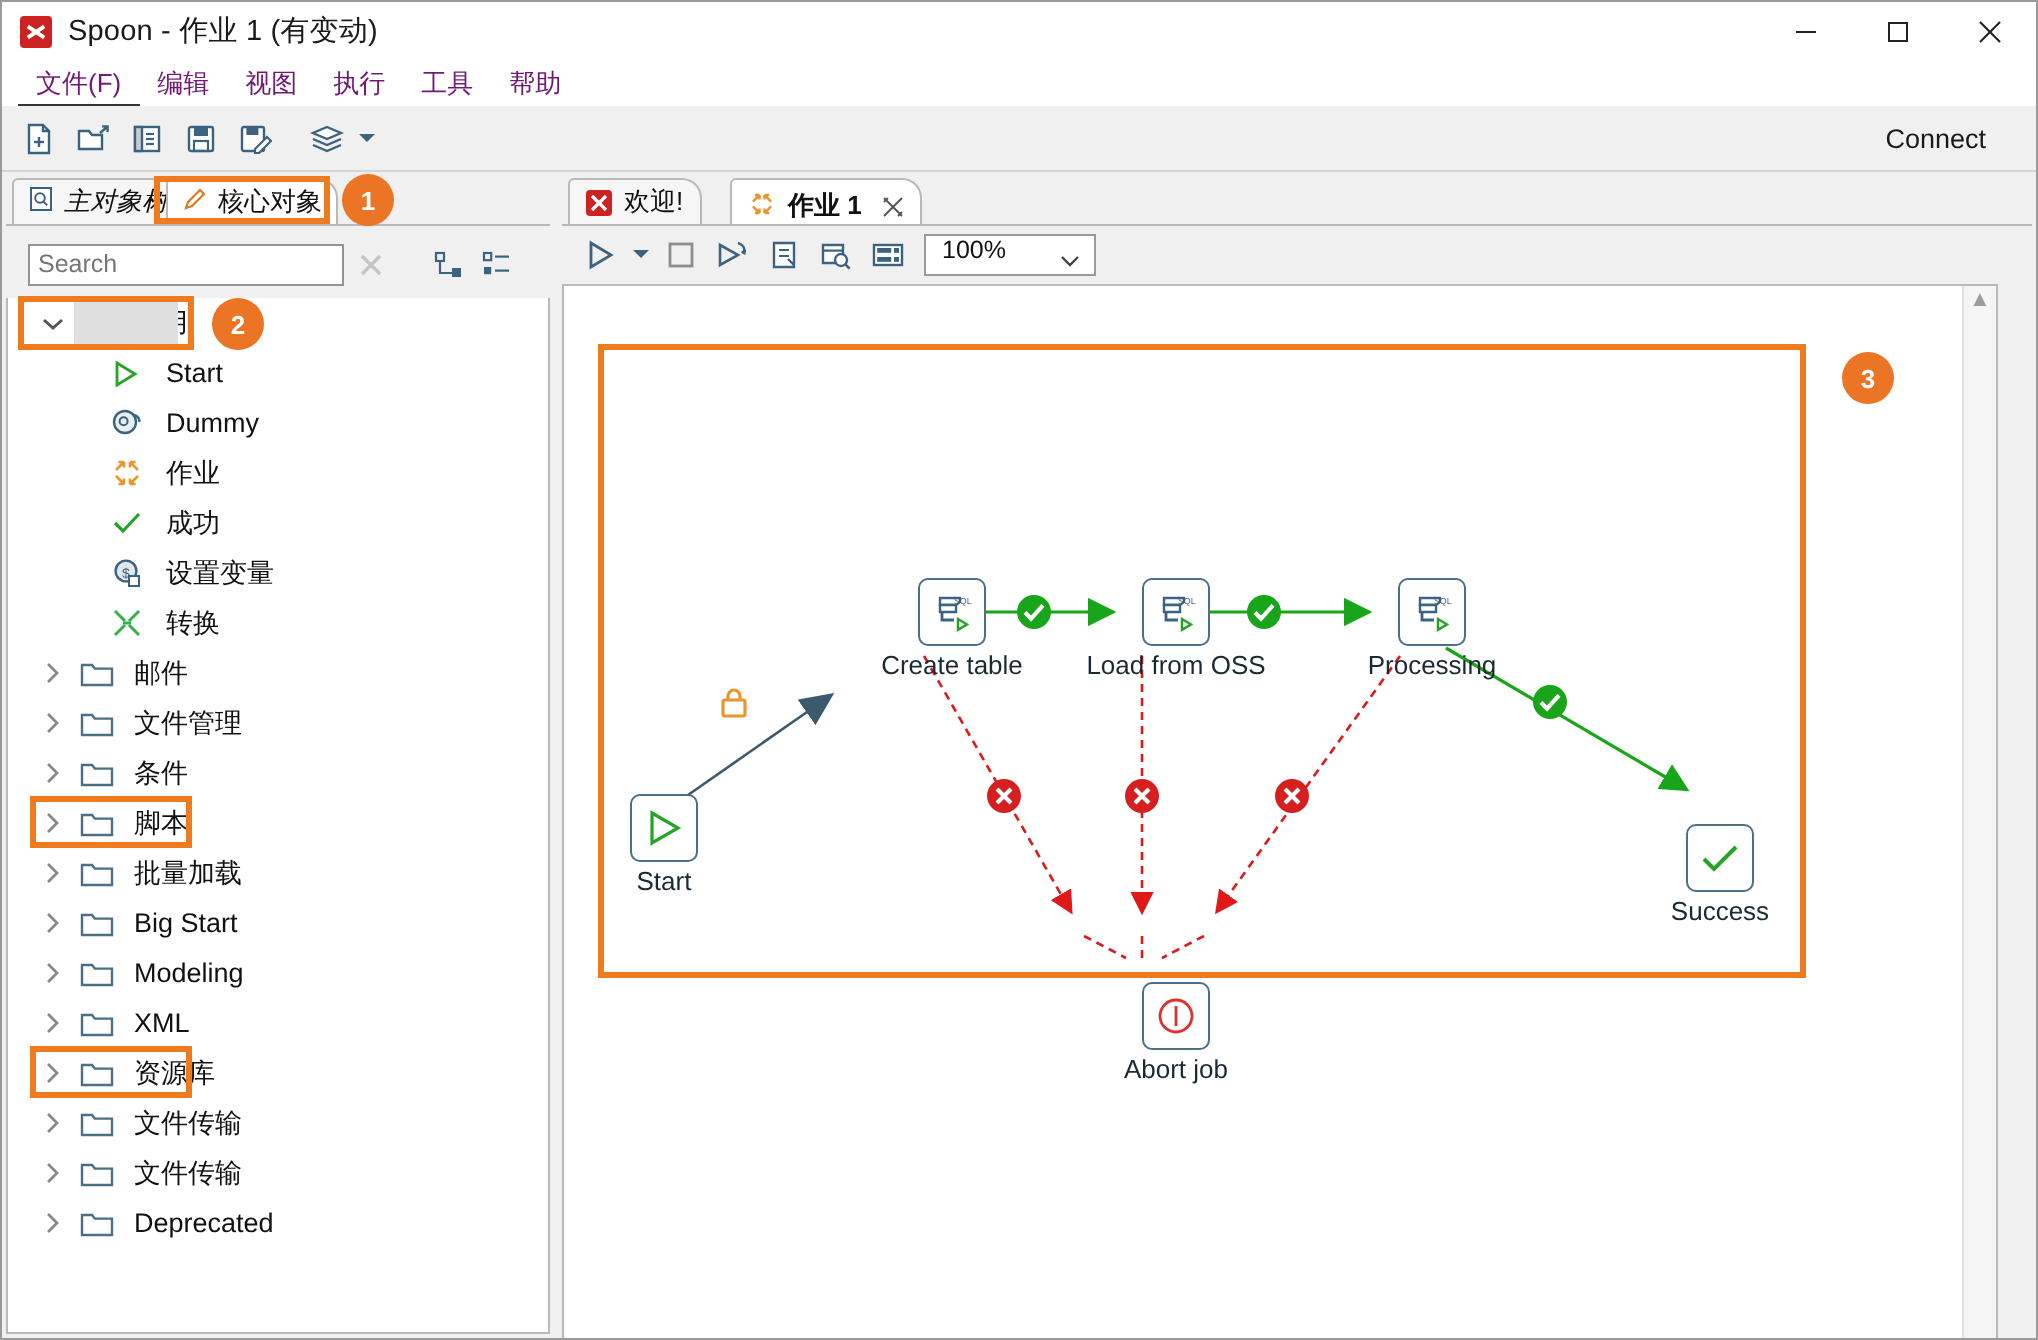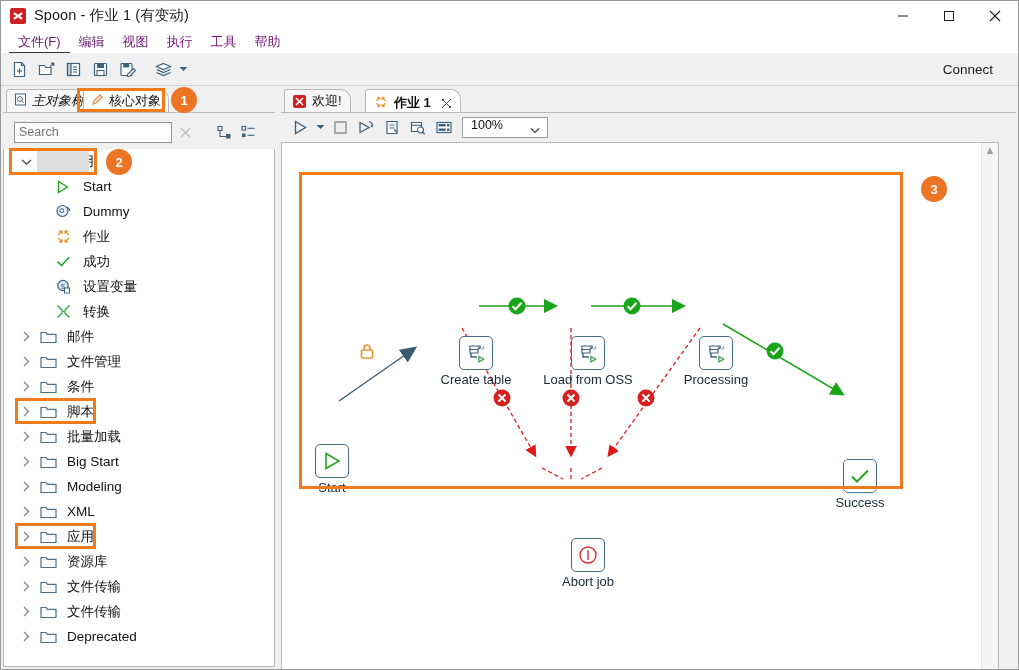--- a/index.html
+++ b/index.html
@@ -184,21 +184,21 @@
   
   .hl { position:absolute; border:3px solid #f07b1d; pointer-events:none; }
   .badge {
     position:absolute; border-radius:50%;
     background:#ec7425; color:#ffffff;
     display:flex; align-items:center; justify-content:center;
     font-size:13px; font-weight:bold;
   }
 
   
-  .node { position:absolute;margin-top:47px; }
+  .node { position:absolute; }
   .nodebox {
     width:34px; height:34px; border:1px solid #4a6f86; border-radius:5px;
     background:#fff; display:flex; align-items:center; justify-content:center;
   }
   .nodelabel {
     position:absolute; left:50%; transform:translateX(-50%);
     top:36px; font-size:13px; color:#1a2a33; white-space:nowrap;
   }
   .hopicon { position:absolute; }
 </style>
@@ -528,33 +528,20 @@
               </svg>
             </div>
           <div class="folder-ico">
               <svg width="17" height="14" viewBox="0 0 17 14">
                 <path d="M1 12.5V2.5h5l1.4 1.8H16v8.2z" fill="#fff" stroke="#4a6f86" stroke-width="1.2"></path>
               </svg>
             </div>
           <div class="tlabel">XML</div>
         </div>
 
-        <div class="trow">
-          <div class="twist">
-              <svg width="8" height="11" viewBox="0 0 8 11">
-                <path d="M2 1l4.5 4.5L2 10" fill="none" stroke="#888" stroke-width="1.4"></path>
-              </svg>
-            </div>
-          <div class="folder-ico">
-              <svg width="17" height="14" viewBox="0 0 17 14">
-                <path d="M1 12.5V2.5h5l1.4 1.8H16v8.2z" fill="#fff" stroke="#4a6f86" stroke-width="1.2"></path>
-              </svg>
-            </div>
-          <div class="tlabel">应用</div>
-        </div>
 
         <div class="trow">
           <div class="twist">
               <svg width="8" height="11" viewBox="0 0 8 11">
                 <path d="M2 1l4.5 4.5L2 10" fill="none" stroke="#888" stroke-width="1.4"></path>
               </svg>
             </div>
           <div class="folder-ico">
               <svg width="17" height="14" viewBox="0 0 17 14">
                 <path d="M1 12.5V2.5h5l1.4 1.8H16v8.2z" fill="#fff" stroke="#4a6f86" stroke-width="1.2"></path>

